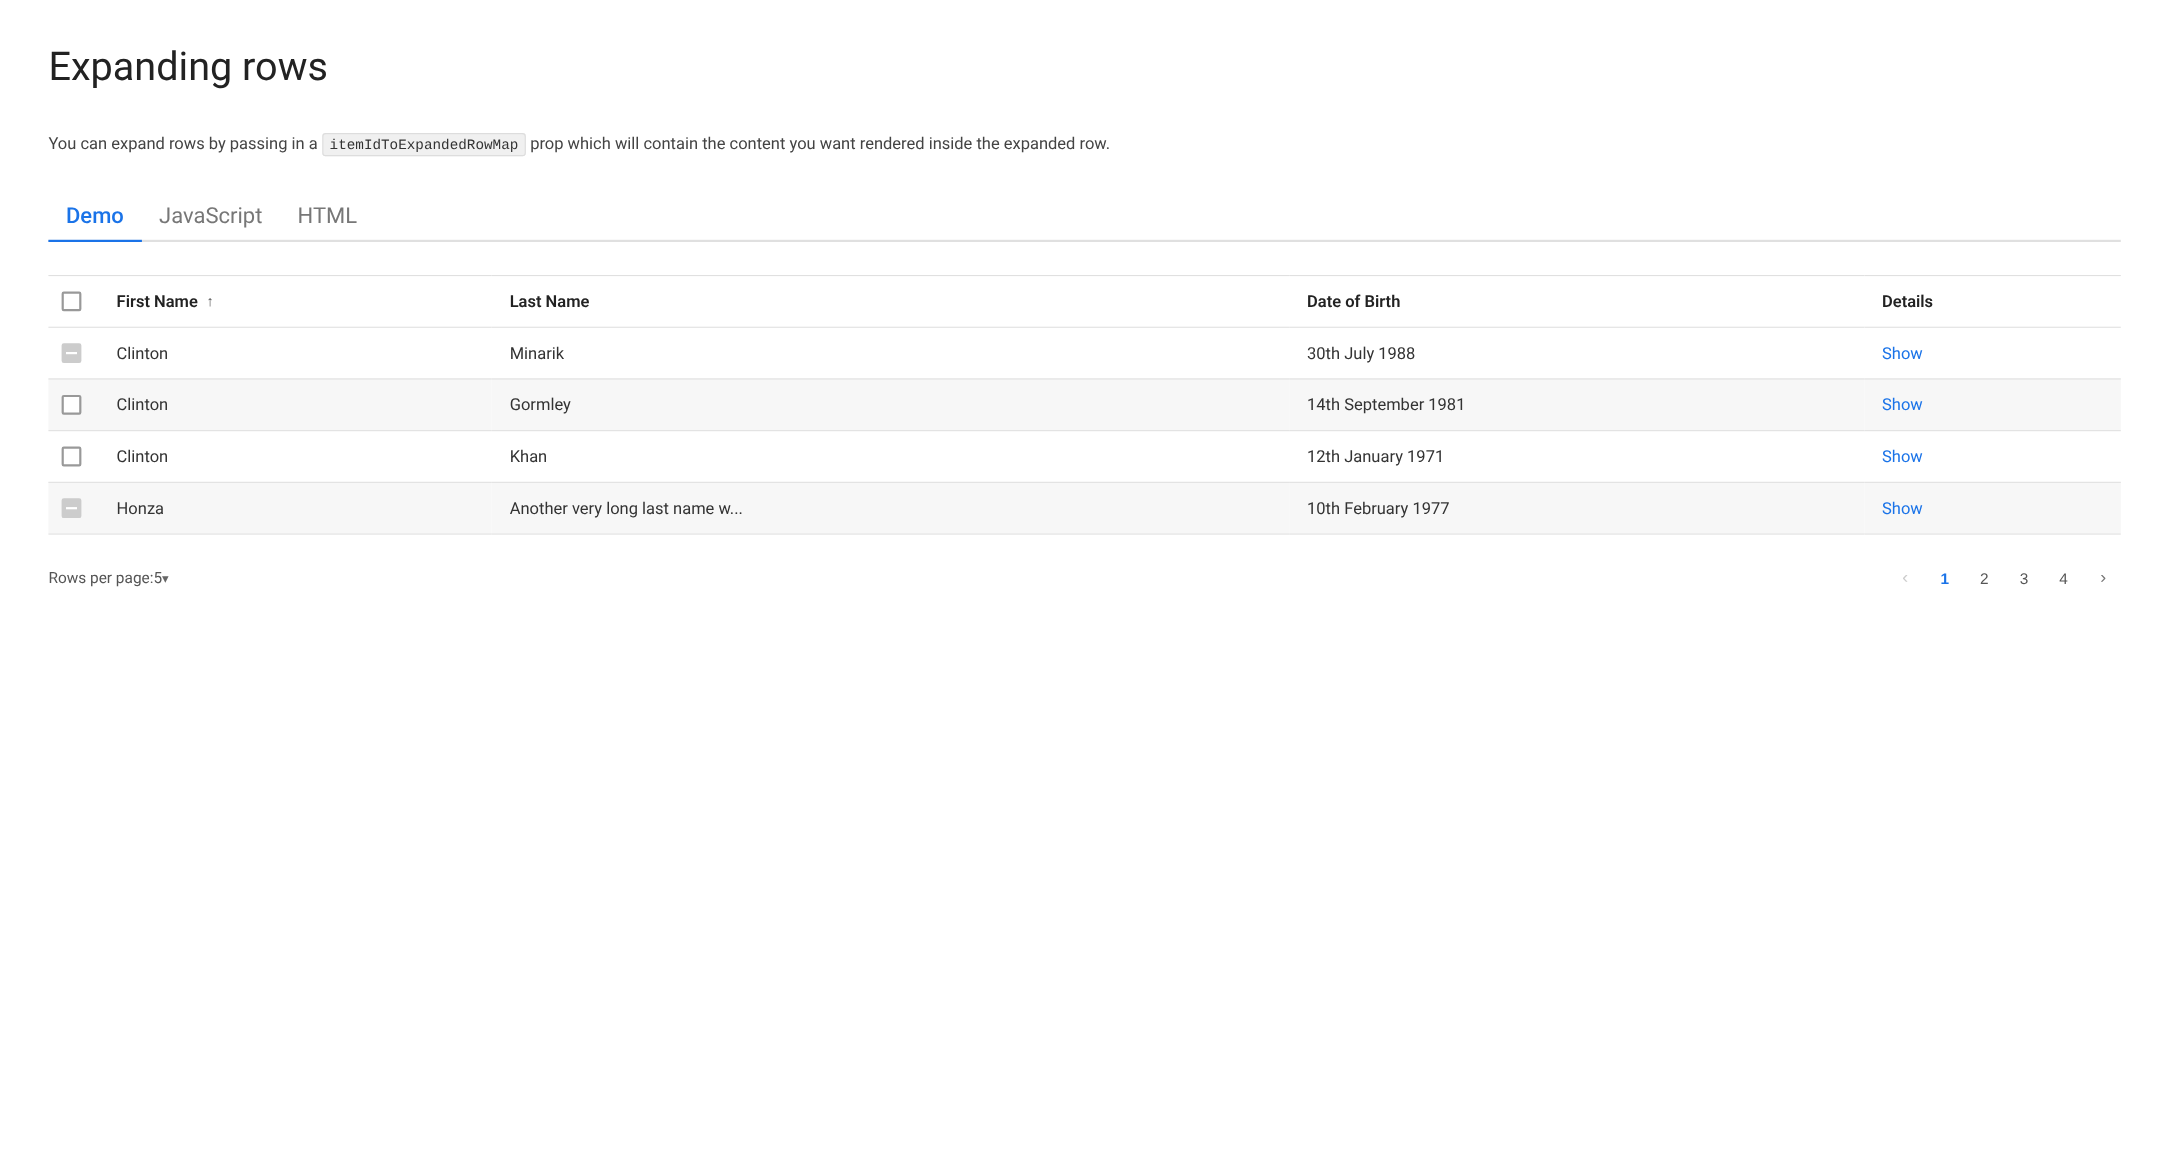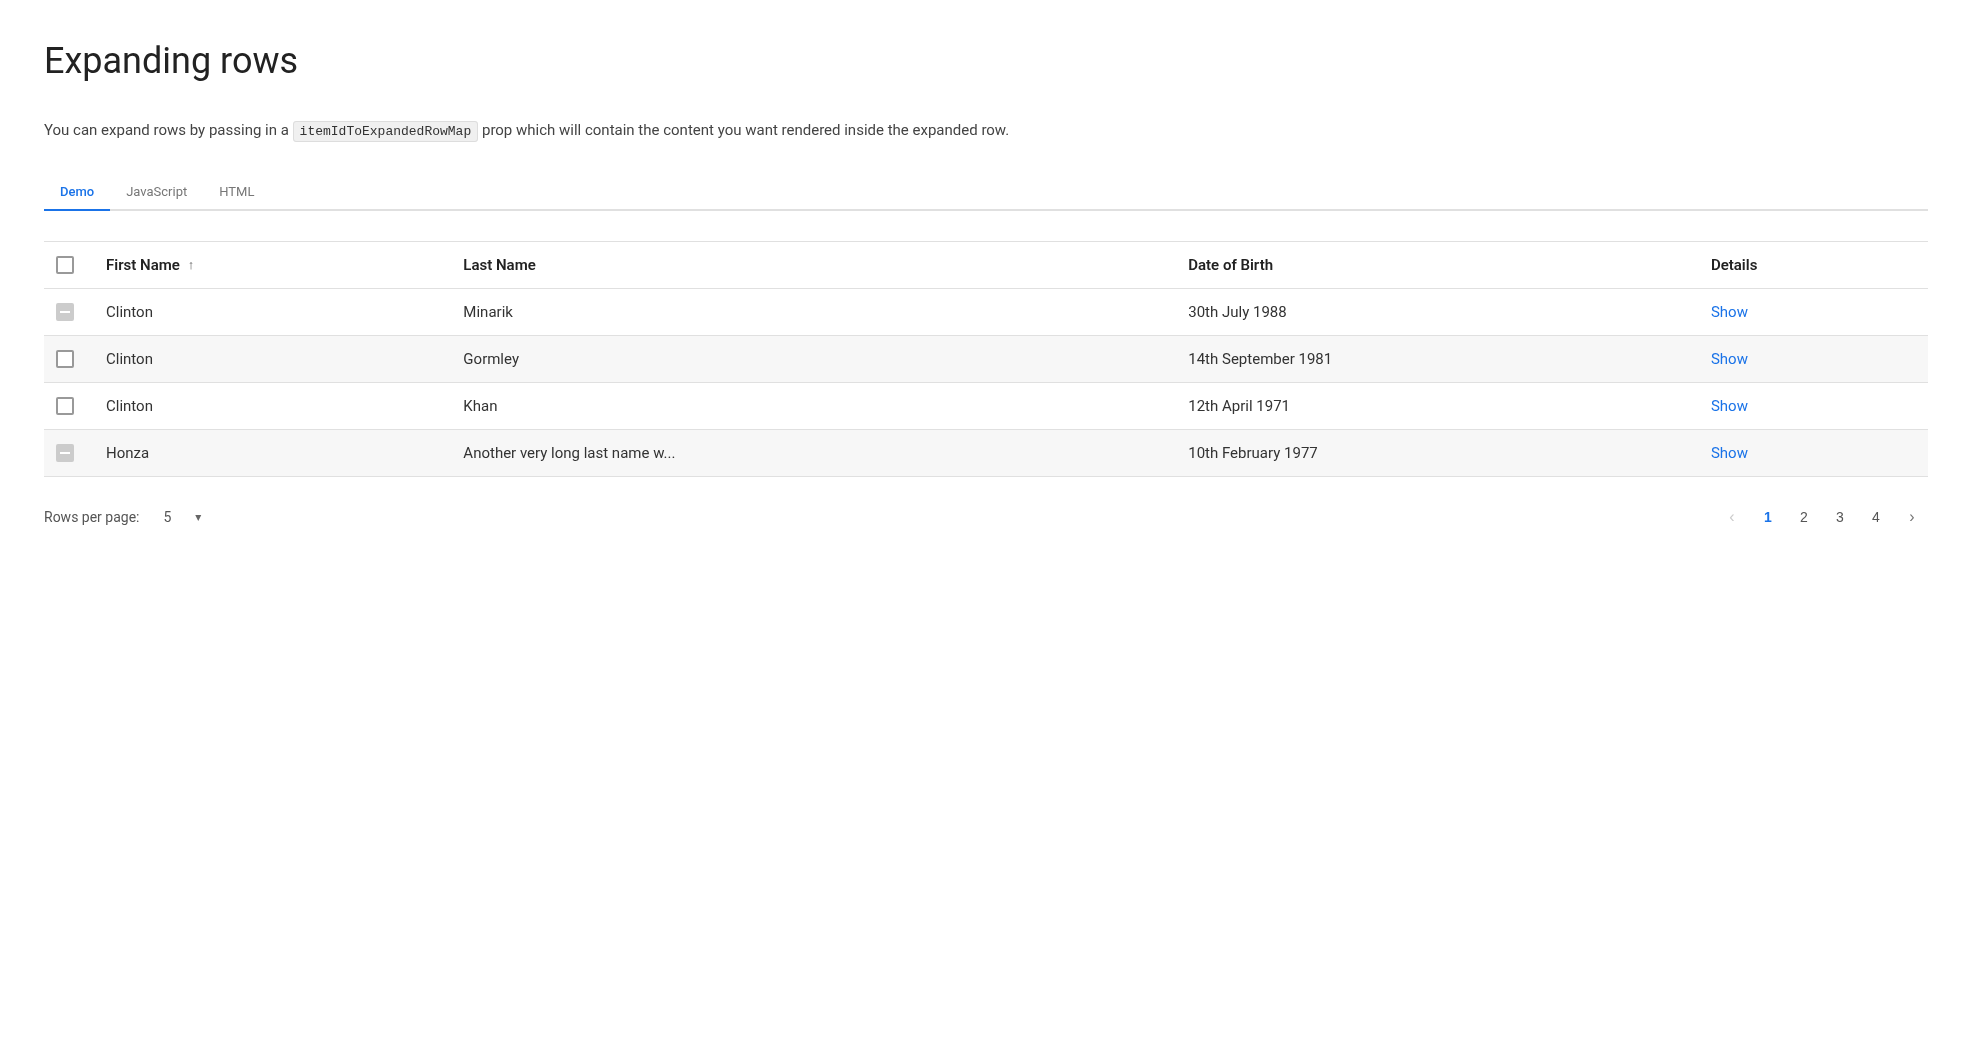--- a/index.html
+++ b/index.html
@@ -42,21 +42,21 @@
 
     .tabs {
       display: flex;
       border-bottom: 2px solid #e0e0e0;
       margin-bottom: 30px;
     }
 
     .tab {
       padding: 10px 16px;
       cursor: pointer;
-      font-size: 13px;
+      font-size: 20px;
       color: #777;
       text-decoration: none;
       border-bottom: 2px solid transparent;
       margin-bottom: -2px;
     }
 
     .tab.active {
       color: #1a73e8;
       border-bottom: 2px solid #1a73e8;
       font-weight: 500;
@@ -155,21 +155,21 @@
       justify-content: space-between;
       align-items: center;
       margin-top: 24px;
       font-size: 14px;
       color: #555;
     }
 
     .rows-per-page {
       display: flex;
       align-items: center;
-      gap: 24px;
+      gap: 0;
       cursor: pointer;
       justify-content: flex-end;
     }
 
     .rows-per-page-chevron {
       font-size: 12px;
       color: #666;
     }
 
     .pagination {
@@ -263,21 +263,21 @@
         <td>Gormley</td>
         <td>14th September 1981</td>
         <td><a class="show-link">Show</a></td>
       </tr>
       <tr>
         <td>
           <div class="checkbox"></div>
         </td>
         <td>Clinton</td>
         <td>Khan</td>
-        <td>12th April 1971</td>
+        <td>12th January 1971</td>
         <td><a class="show-link">Show</a></td>
       </tr>
       <tr>
         <td>
           <div class="checkbox indeterminate"></div>
         </td>
         <td>Honza</td>
         <td>Another very long last name w...</td>
         <td>10th February 1977</td>
         <td><a class="show-link">Show</a></td>

